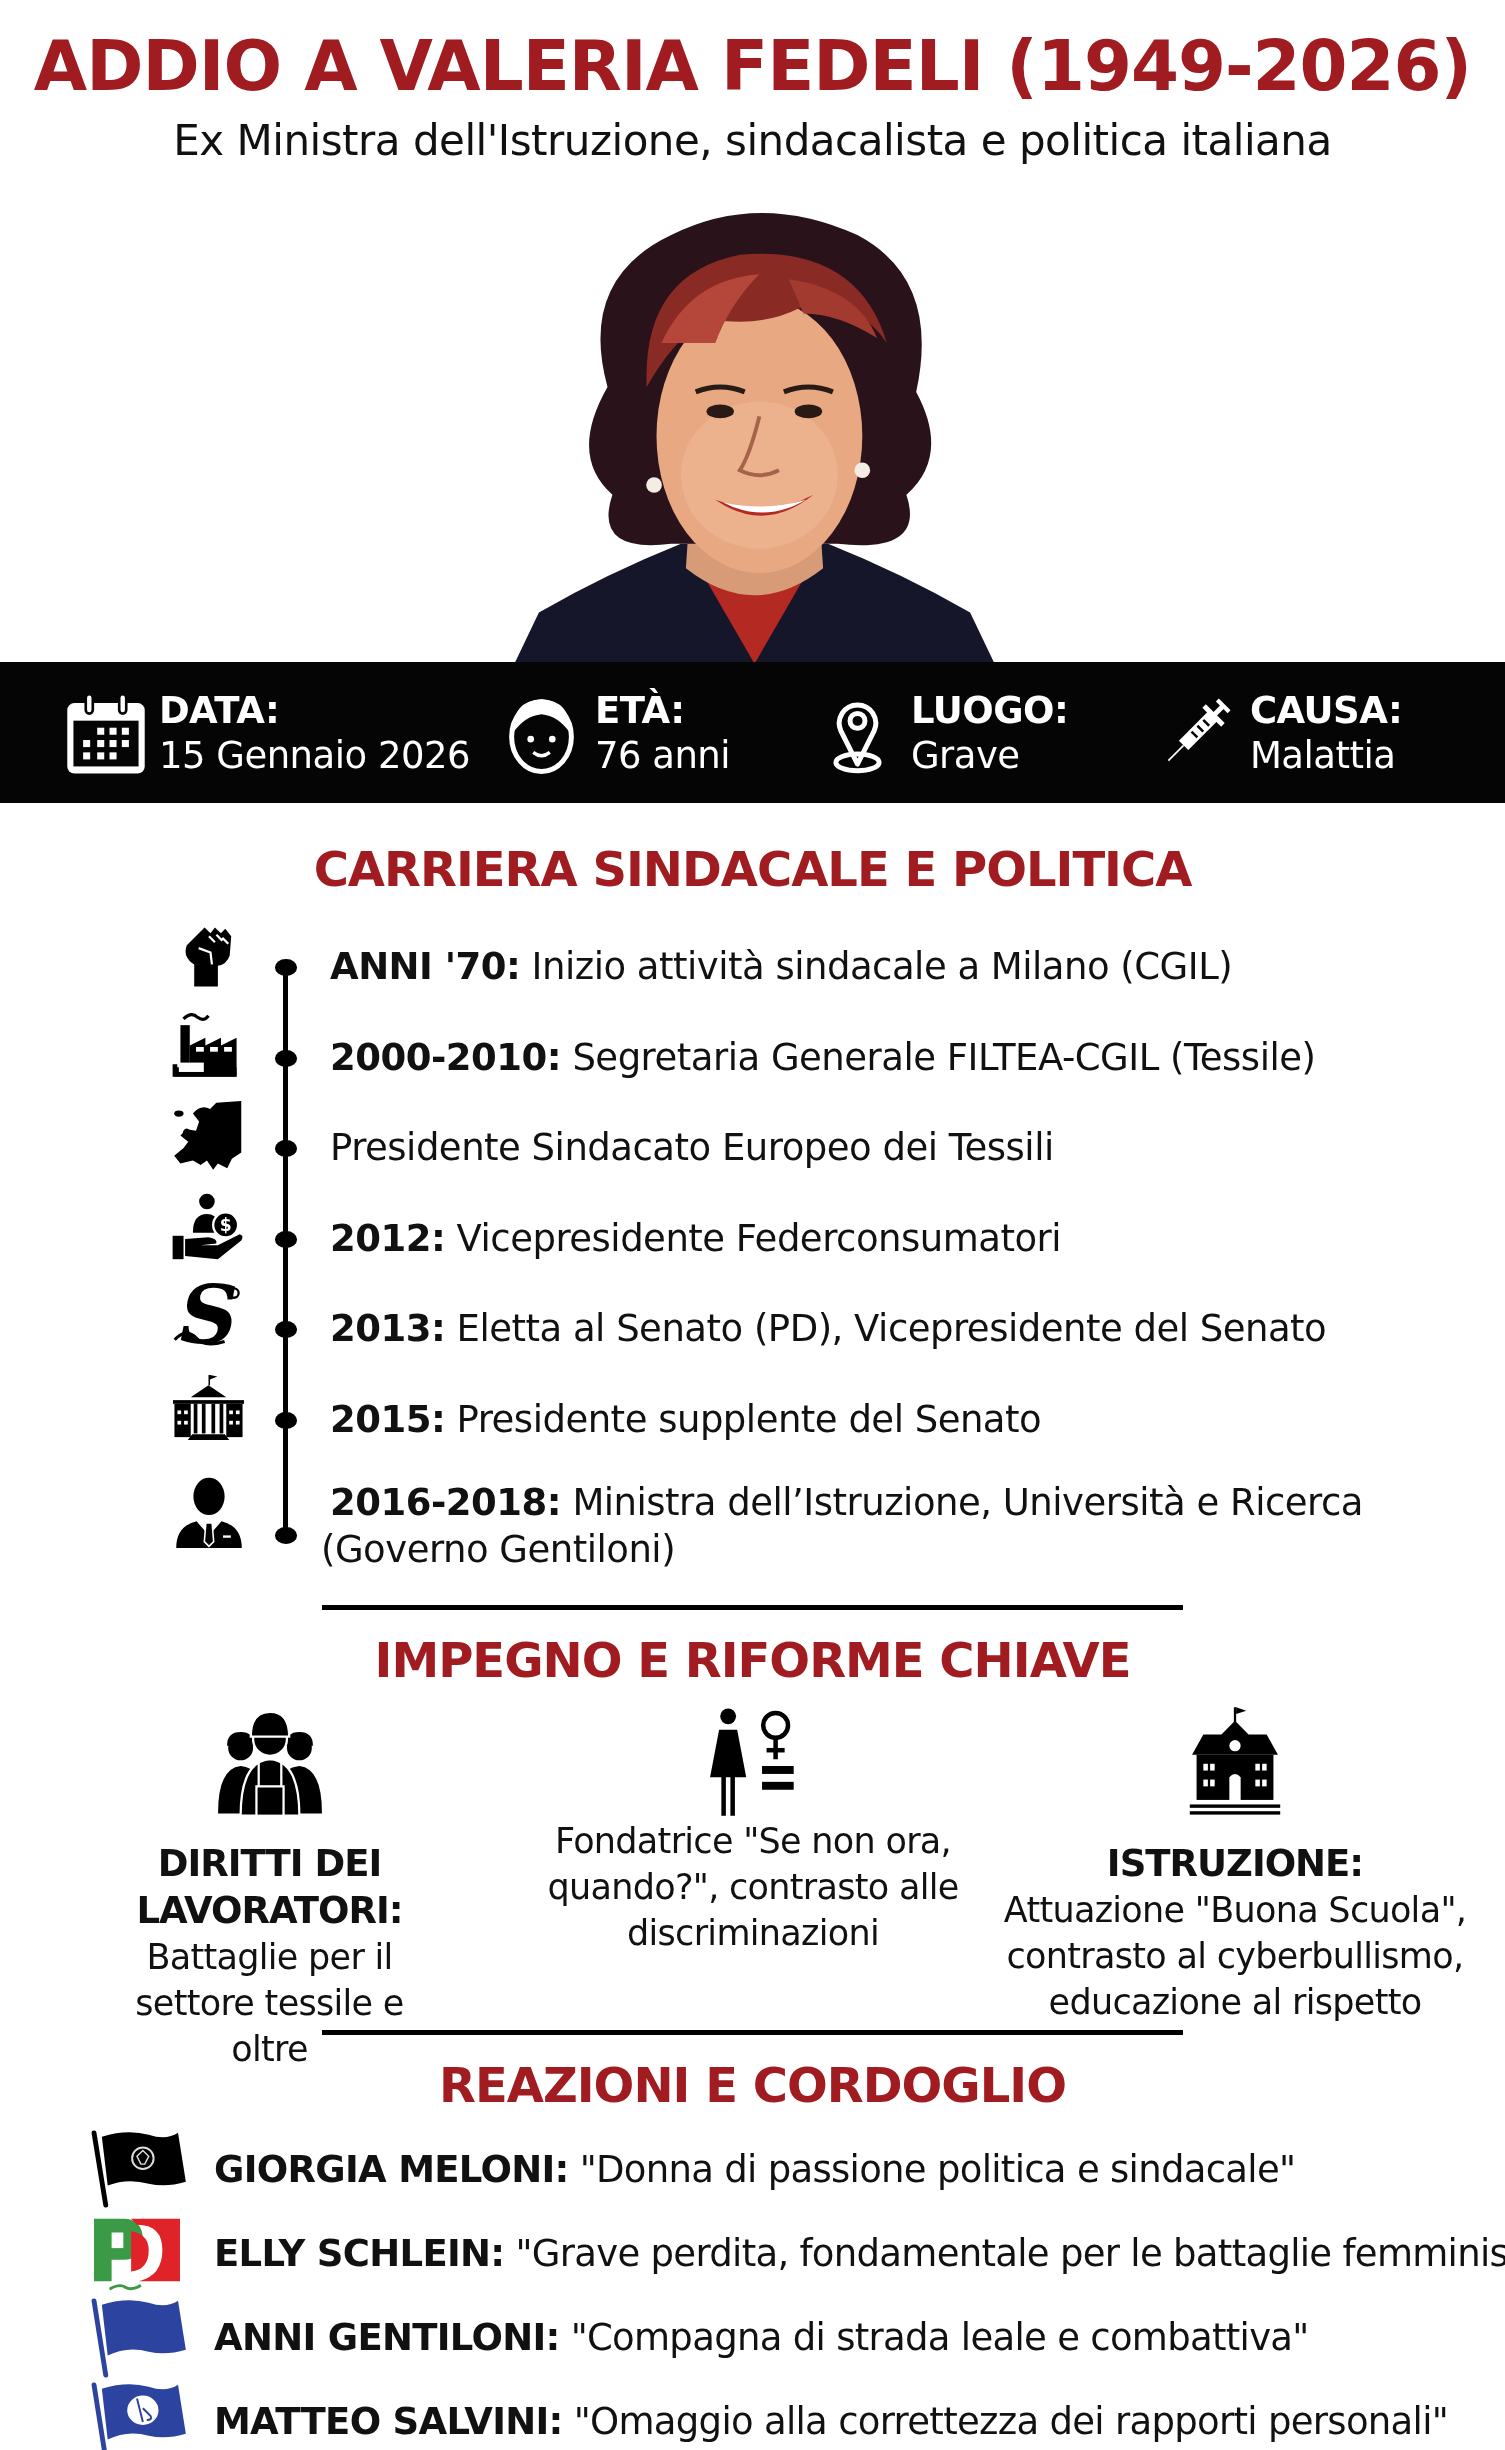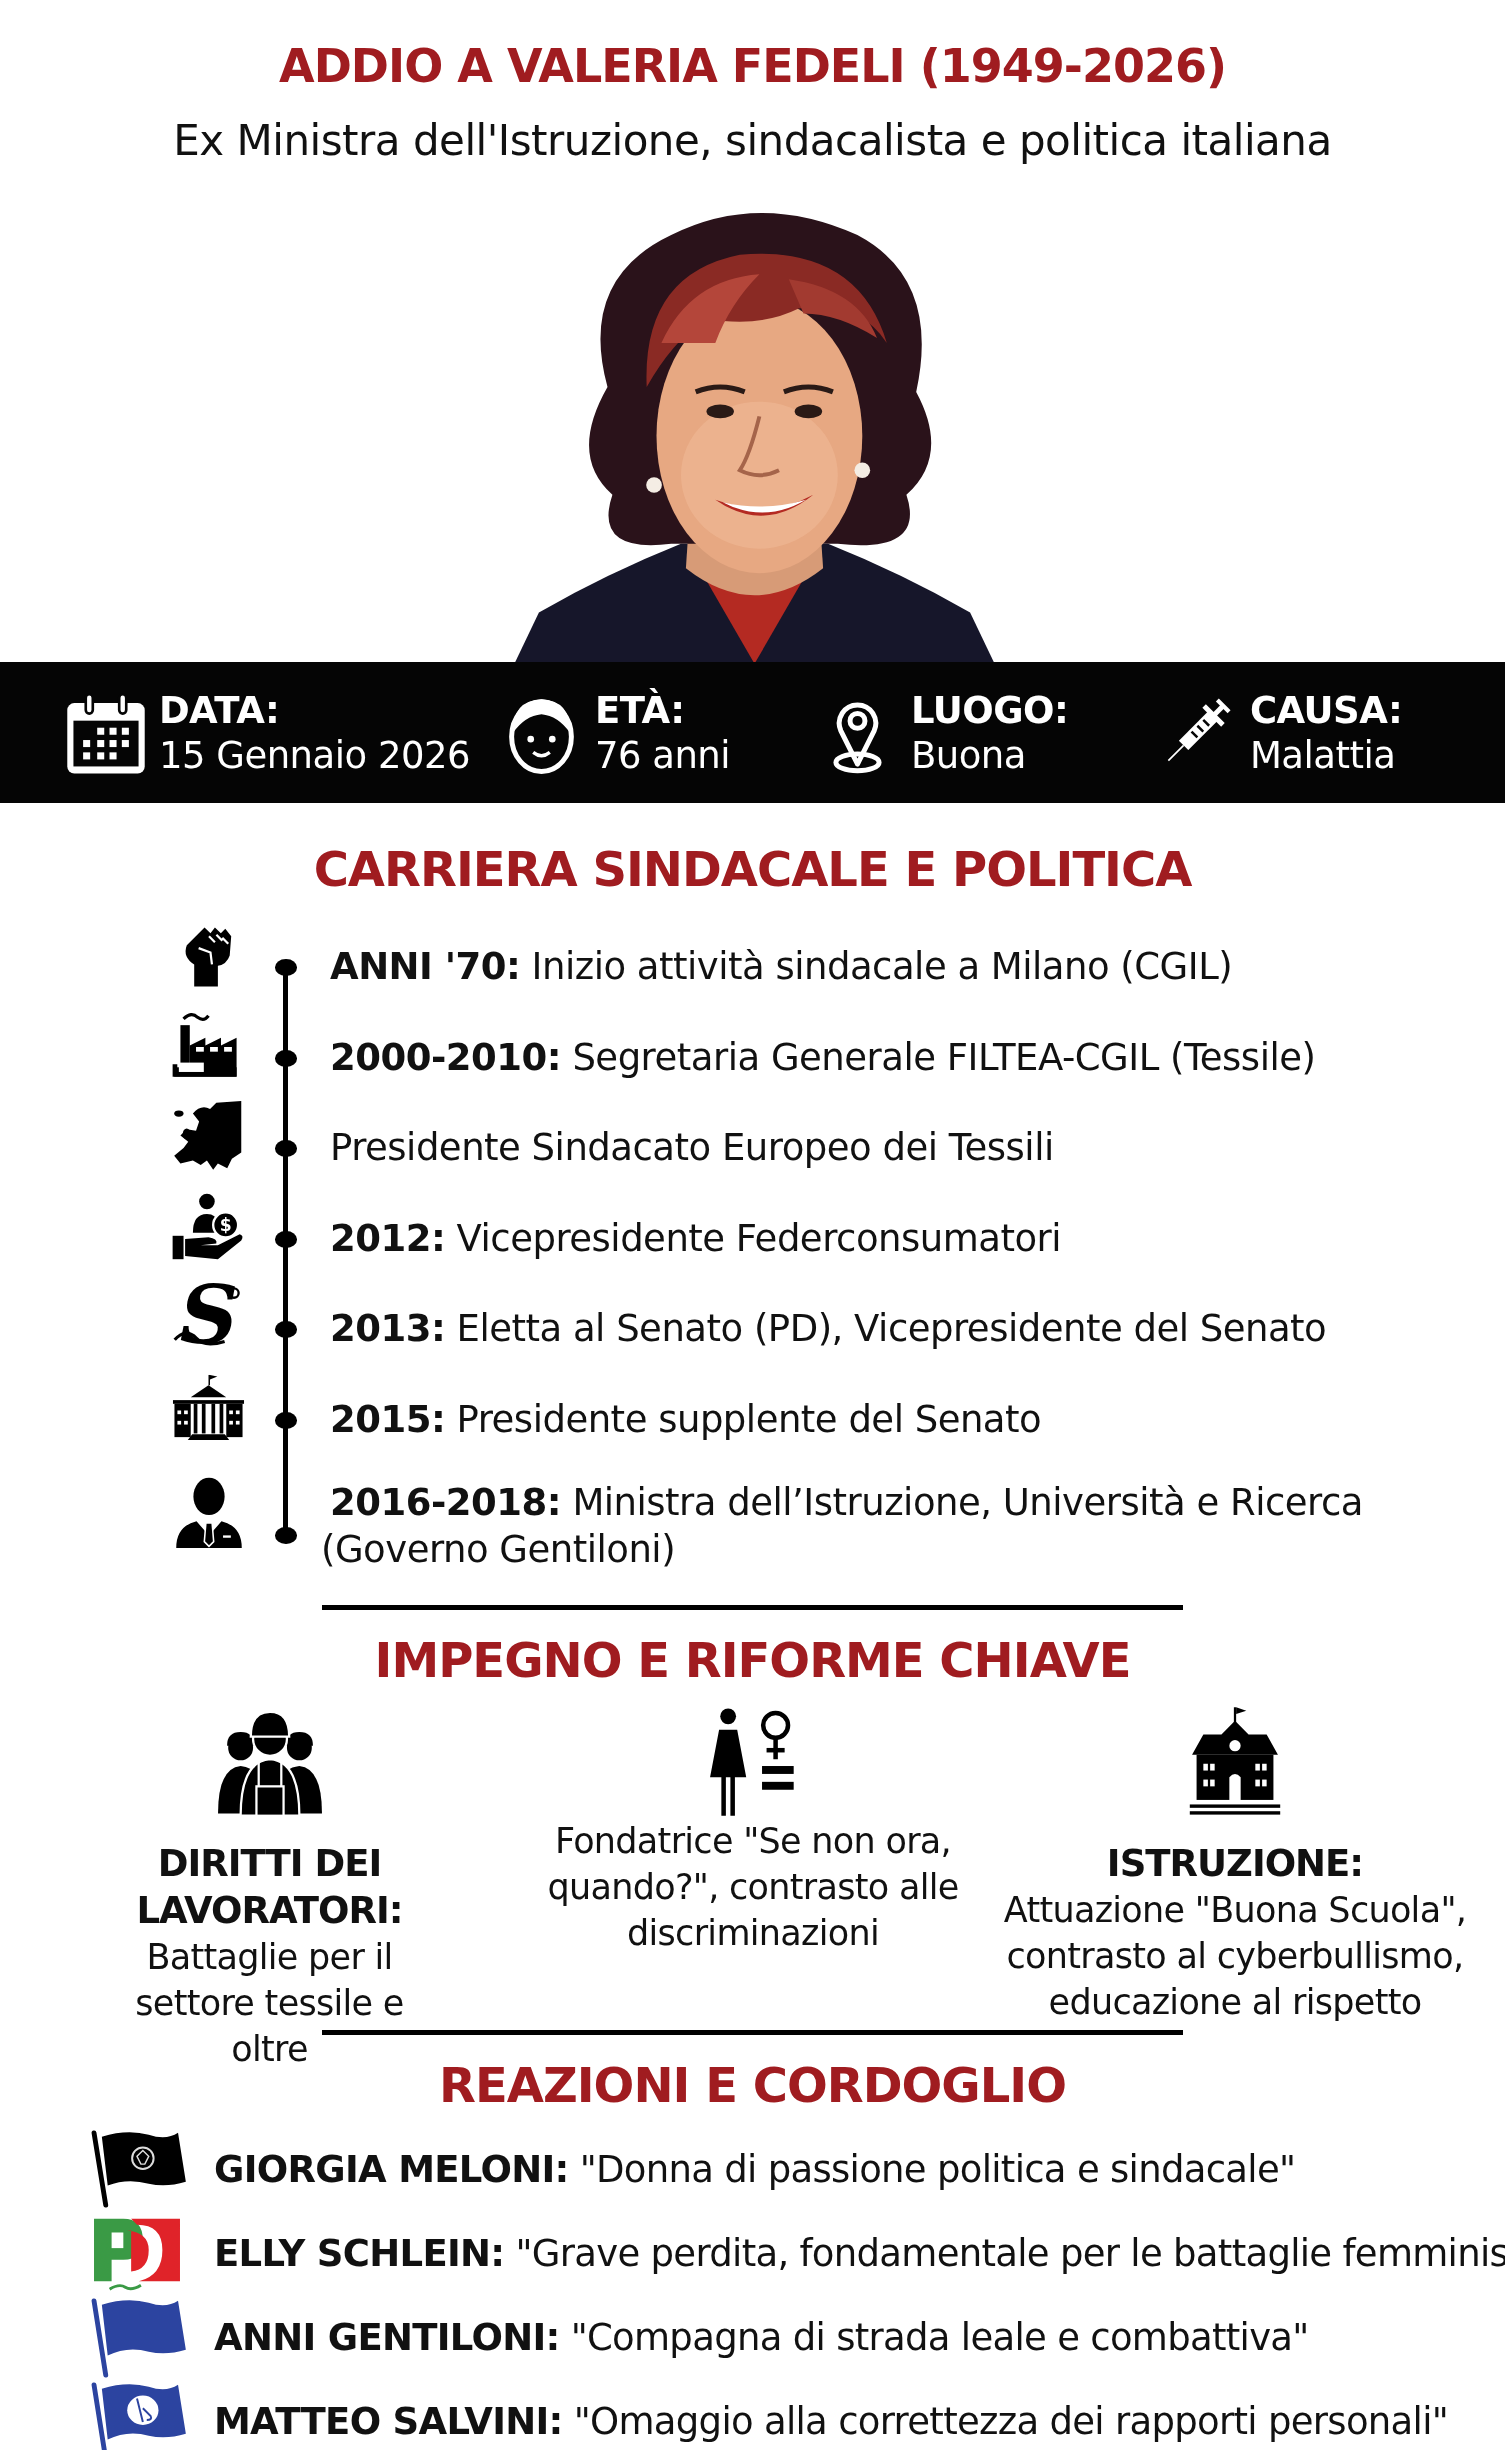--- a/index.html
+++ b/index.html
@@ -5,21 +5,21 @@
   * { box-sizing: border-box; margin: 0; padding: 0; }
   html, body { width: 1505px; height: 2774px; background: #ffffff; overflow: hidden; }
   body { position: relative; font-family: "Liberation Sans", "DejaVu Sans", sans-serif; color: #111; }
 
   .abs { position: absolute; }
 
   
   #title {
     left: 0; top: 24.5px; width: 1505px; text-align: center;
     font-family: "DejaVu Sans", sans-serif; font-weight: bold;
-    font-size: 46px; letter-spacing: -1px; line-height: 83px;
+    font-size: 69px; letter-spacing: -1px; line-height: 83px;
     color: #a01c20;
   }
   #subtitle {
     left: 0; top: 114px; width: 1505px; text-align: center;
     font-family: "DejaVu Sans", sans-serif;
     font-size: 42px; line-height: 54px; color: #111; letter-spacing: -0.5px;
   }
 
   
   #portrait { left: 485px; top: 181px; width: 539px; height: 483px; }
@@ -153,21 +153,21 @@
   <div class="stat" style="left:811px;">
     <div class="sicon">
       <svg viewBox="0 0 100 100" width="83" height="83">
         <path d="M50 88 L30 48 A22 22 0 1 1 70 48 Z" fill="none" stroke="#fff" stroke-width="6" stroke-linejoin="round"></path>
         <circle cx="50" cy="36" r="9" fill="none" stroke="#fff" stroke-width="6"></circle>
         <ellipse cx="50" cy="86" rx="26" ry="10" fill="none" stroke="#fff" stroke-width="6"></ellipse>
       </svg>
     </div>
     <div class="stext">
       <span class="slabel">LUOGO:</span>
-      <span class="svalue">Buona</span>
+      <span class="svalue">Grave</span>
     </div>
   </div>
 
   <div class="stat" style="left:1150px;">
     <div class="sicon">
       <svg viewBox="0 0 100 100" width="83" height="83">
         <g transform="rotate(45 50 50)">
           <rect x="42" y="22" width="16" height="50" fill="#fff"></rect>
           <rect x="34" y="18" width="32" height="6" fill="#fff"></rect>
           <rect x="47" y="4" width="6" height="16" fill="#fff"></rect>

